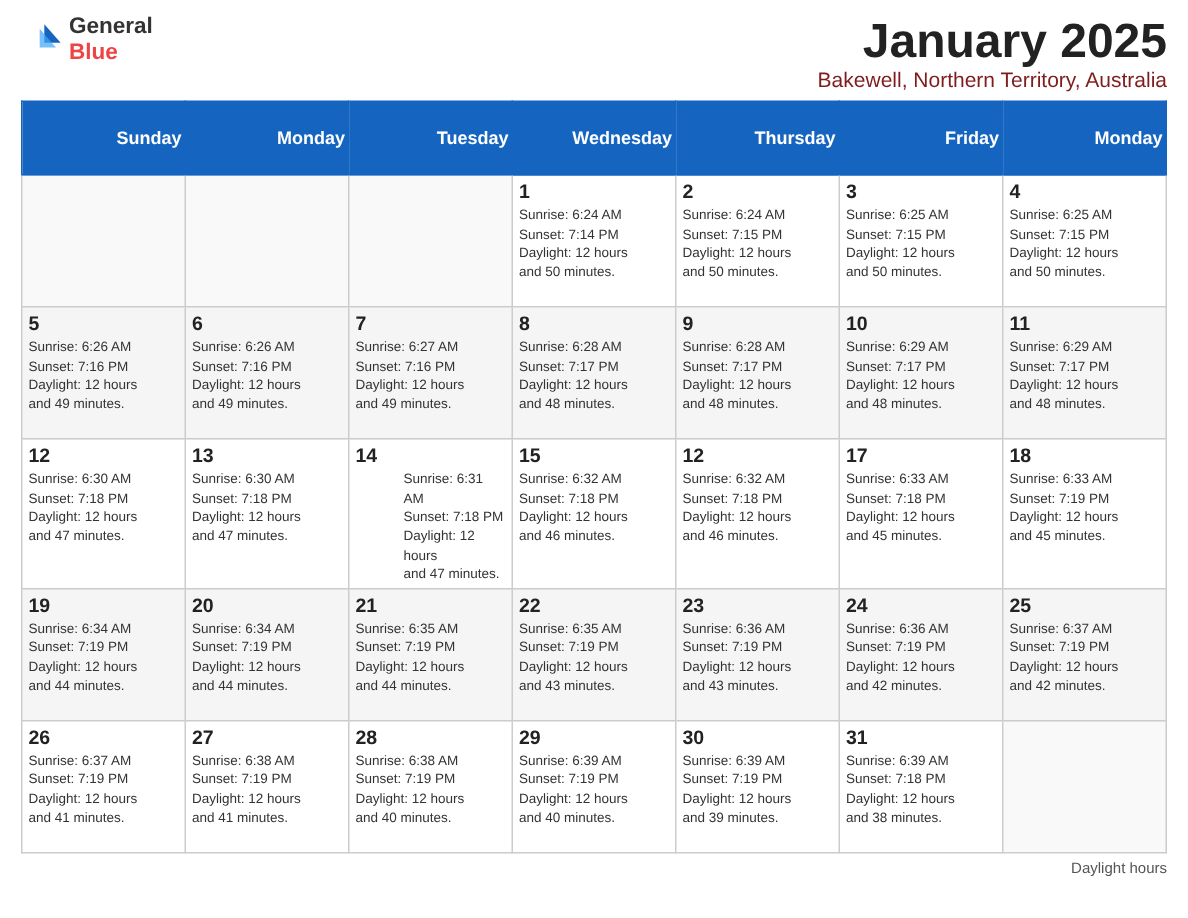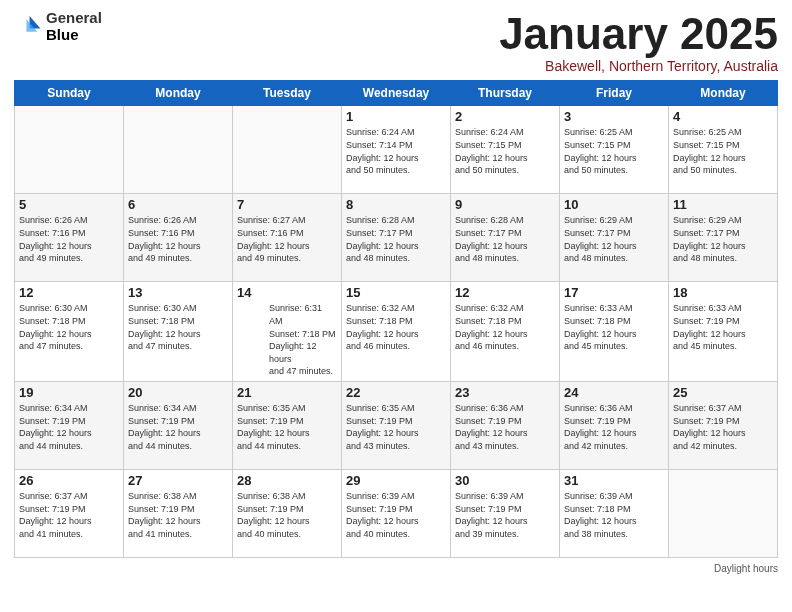--- a/index.html
+++ b/index.html
@@ -33,51 +33,51 @@
       line-height: 1.1;
     }
     .logo-general {
       font-size: 15px;
       font-weight: bold;
       color: #333;
     }
     .logo-blue {
       font-size: 15px;
       font-weight: bold;
-      color: #000000;
+      color: #ef4444;
     }
     .logo-icon {
       width: 28px;
       height: 28px;
     }
     .title-block {
       text-align: right;
     }
     .month-title {
-      font-size: 44px;
+      font-size: 32px;
       font-weight: bold;
       color: #222;
       line-height: 1.1;
     }
     .subtitle {
       font-size: 14px;
       color: #7f1d1d;
     }
     .calendar {
       width: 100%;
       border-collapse: collapse;
       table-layout: fixed;
     }
     .calendar th {
       background: #1565c0;
       color: #fff;
       font-size: 12px;
       font-weight: bold;
-      text-align: center;
-      padding: 5px 2px;
+      text-align: right;
+      padding: 17px 2px;
       border: 1px solid #1565c0;
     }
     .calendar td {
       border: 1px solid #ccc;
       vertical-align: top;
       padding: 3px 4px;
       font-size: 9.5px;
       color: #333;
       height: 88px;
       width: calc(100% / 7);

